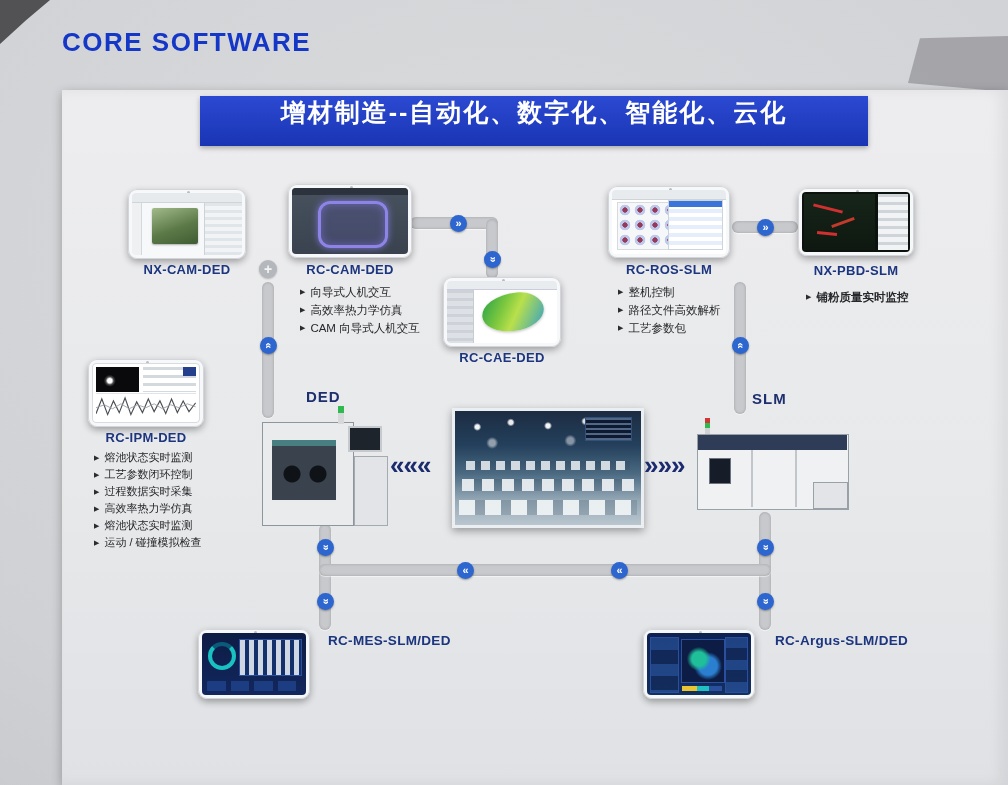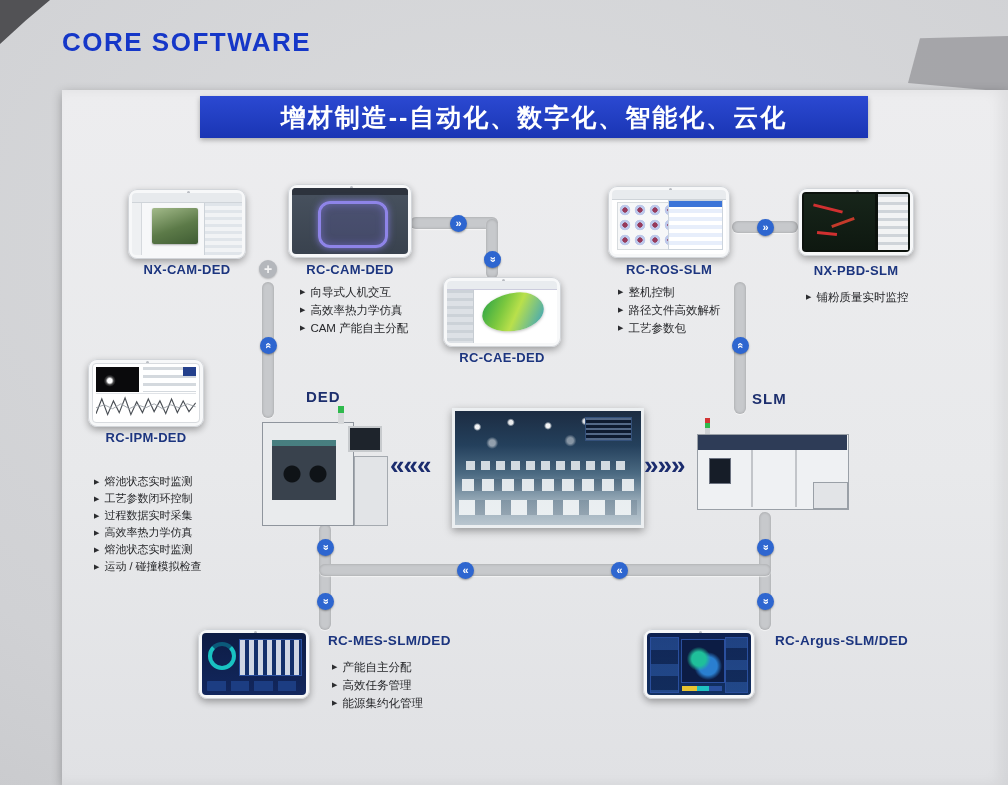--- a/index.html
+++ b/index.html
@@ -13,21 +13,21 @@
              clip-path:polygon(0 0,100% 0,52% 46%,0 100%);opacity:.92;}
   .blob-tr{right:0;top:36px;width:100px;height:56px;background:#95969a;
            clip-path:polygon(12% 4%,100% 0,100% 100%,0 84%);opacity:.75;}
 
   .page-title{left:62px;top:10px;color:#1537c8;font-size:26px;font-weight:900;letter-spacing:1.5px;}
 
   .poster{left:62px;top:90px;width:946px;height:695px;
           background:linear-gradient(180deg,#ededef 0%,#e8e9eb 55%,#e0e1e4 100%);
           box-shadow:0 3px 10px rgba(0,0,0,.28), inset -8px 0 14px rgba(0,0,0,.06);}
 
-  .banner{left:200px;top:96px;width:668px;height:42px;display:flex;align-items:center;justify-content:center;
+  .banner{left:200px;top:96px;width:668px;height:50px;display:flex;align-items:flex-start;justify-content:center;
           background:linear-gradient(180deg,#2b49d2,#1a35b4);box-shadow:0 2px 5px rgba(0,0,0,.3);}
   .banner span{color:#ffffff;font-size:25px;font-weight:700;letter-spacing:2px;}
 
   
   .conn{background:#c7c9cc;box-shadow:inset 0 0 3px rgba(0,0,0,.22), 0 1px 1px rgba(255,255,255,.55);border-radius:6px;}
   .cn-v1{left:262px;top:282px;width:12px;height:136px;}
   .cn-v2{left:734px;top:282px;width:12px;height:132px;}
   .cn-h1{left:410px;top:217px;width:88px;height:12px;}
   .cn-v3{left:486px;top:219px;width:12px;height:60px;}
   .cn-h2{left:732px;top:221px;width:66px;height:12px;}
@@ -148,22 +148,22 @@
   .l-ded{left:306px;top:388px;}
   .l-slm{left:752px;top:390px;}
 
   
   .bullets{position:absolute;font-size:11.5px;color:#26272a;line-height:18px;}
   .bullets.small{font-size:11px;line-height:17px;}
   .bullet{display:flex;align-items:center;gap:5px;white-space:nowrap;}
   .bmark{font-size:7px;color:#2c2d30;flex:none;}
   .b-rccam{left:300px;top:283px;}
   .b-rcros{left:618px;top:283px;text-align:right;}
-  .b-nxpbd{left:806px;top:288px;}
-  .b-rcipm{left:94px;top:449px;margin-top:24px;}
+  .b-nxpbd{left:806px;top:288px;font-weight:bold;}
+  .b-rcipm{left:94px;top:449px;}
   .b-rcmes{left:332px;top:658px;}
   .b-argus{left:779px;top:658px;}
 
   
   .m-ded{left:262px;top:406px;width:126px;height:122px;}
   .ded-body{left:0;top:16px;width:90px;height:102px;background:#e9ebed;border:1px solid #8f959d;}
   .ded-face{left:10px;top:34px;width:64px;height:60px;background:#39424d;
             background-image:linear-gradient(180deg, rgba(90,200,190,.45) 0 6px, transparent 6px),
                              radial-gradient(circle at 20px 34px, #0f1317 8px, transparent 9px),
                              radial-gradient(circle at 46px 34px, #0f1317 8px, transparent 9px);}
@@ -320,21 +320,21 @@
     <div class="bullet">
         <span class="bmark">▶</span>
         <span>向导式人机交互</span>
       </div>
     <div class="bullet">
         <span class="bmark">▶</span>
         <span>高效率热力学仿真</span>
       </div>
     <div class="bullet">
         <span class="bmark">▶</span>
-        <span>CAM 产能自主分配</span>
+        <span>CAM 向导式人机交互</span>
       </div>
   </div>
 
   <div class="bullets b-rcros">
     <div class="bullet">
         <span class="bmark">▶</span>
         <span>整机控制</span>
       </div>
     <div class="bullet">
         <span class="bmark">▶</span>
@@ -428,34 +428,20 @@
   </div>
 
   <div class="abs tablet t-rcmes">
     <div class="screen scr-rcmes">
       <div class="abs rcmes-donut"></div>
       <div class="abs rcmes-plan"></div>
       <div class="abs rcmes-tiles"></div>
     </div>
   </div>
   <div class="nodelabel l-rcmes">RC-MES-SLM/DED</div>
-  <div class="bullets b-rcmes">
-    <div class="bullet">
-        <span class="bmark">▶</span>
-        <span>产能自主分配</span>
-      </div>
-    <div class="bullet">
-        <span class="bmark">▶</span>
-        <span>高效任务管理</span>
-      </div>
-    <div class="bullet">
-        <span class="bmark">▶</span>
-        <span>能源集约化管理</span>
-      </div>
-  </div>
 
   <div class="abs tablet t-argus">
     <div class="screen scr-argus">
       <div class="abs argus-left"></div>
       <div class="abs argus-map"></div>
       <div class="abs argus-right"></div>
       <div class="abs argus-bars"></div>
     </div>
   </div>
   <div class="nodelabel l-argus">RC-Argus-SLM/DED</div>

